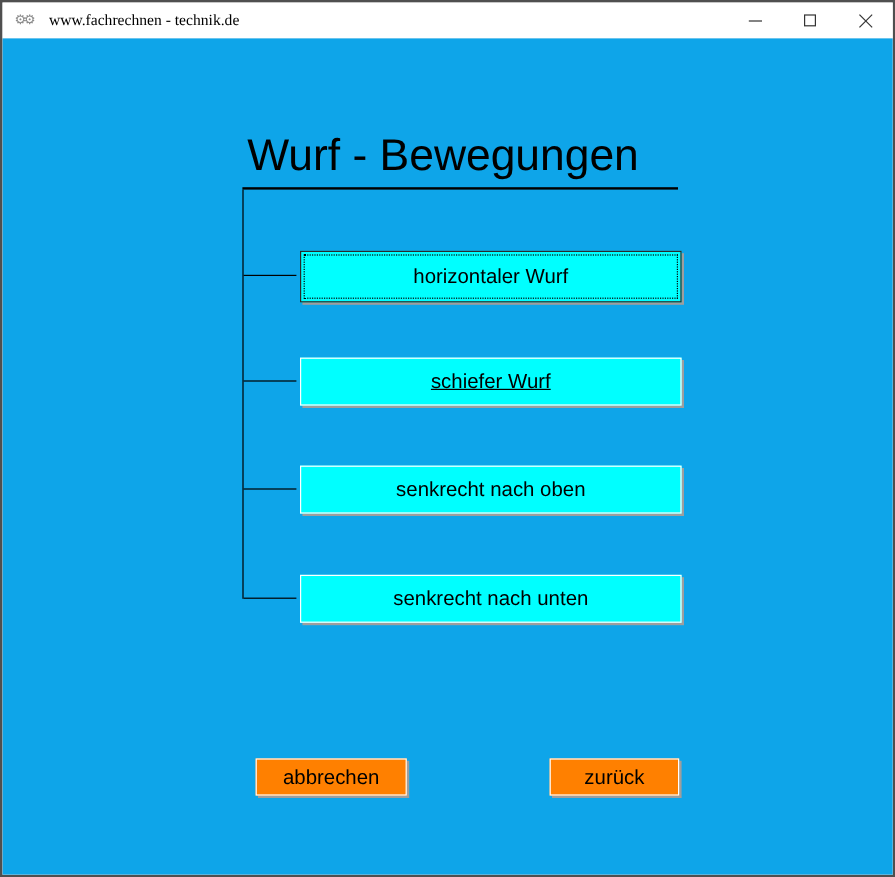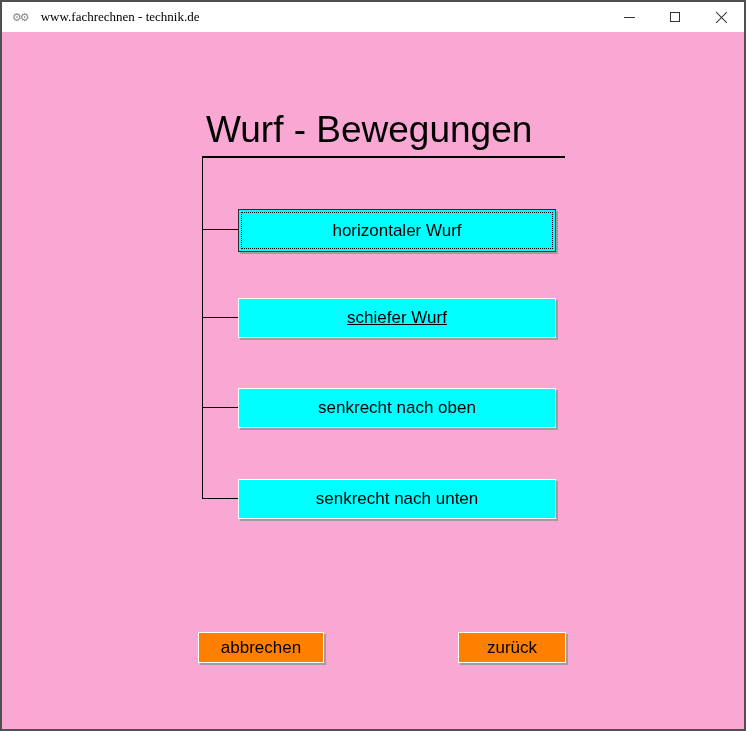--- a/index.html
+++ b/index.html
@@ -70,21 +70,21 @@
     background: #333333;
   }
   .glyph-close::before { transform: rotate(45deg); }
   .glyph-close::after  { transform: rotate(-45deg); }
 
   
   .client {
     position: absolute;
     left: 0; top: 30px;
     width: 742px; height: 697px;
-    background: #f9a8d4;
+    background: #0ea5e9;
   }
 
   .page-title {
     position: absolute;
     left: 204px; top: 78px;
     font-size: 37px;
     line-height: 40px;
     color: #000000;
     font-weight: normal;
     white-space: nowrap;
@@ -110,21 +110,21 @@
     background: #000000;
   }
   .hline-1 { top: 197px; }
   .hline-2 { top: 285px; }
   .hline-3 { top: 375px; }
   .hline-4 { top: 466px; }
 
   
   .menu-btn {
     position: absolute;
-    left: 236px;
+    left: 248px;
     width: 318px; height: 40px;
     background: #00ffff;
     border: 1px solid #ffffff;
     box-shadow: 2px 2px 0 #9e9e9e;
     display: flex;
     align-items: center;
     justify-content: center;
     font-size: 17px;
     color: #000000;
     cursor: pointer;
@@ -154,21 +154,21 @@
     border: 1px solid #ffffff;
     box-shadow: 2px 2px 0 #9e9e9e;
     display: flex;
     align-items: center;
     justify-content: center;
     font-size: 17px;
     color: #000000;
     cursor: pointer;
     white-space: nowrap;
   }
-  .footer-btn-cancel { left: 196px; width: 126px; }
+  .footer-btn-cancel { left: 211px; width: 126px; }
   .footer-btn-back   { left: 456px; width: 108px; }
 </style>
 </head>
 <body>
 
 <div class="window">
 
   <div class="titlebar">
     <span class="app-icon">⚙⚙</span>
     <span class="titlebar-title">www.fachrechnen - technik.de</span>

